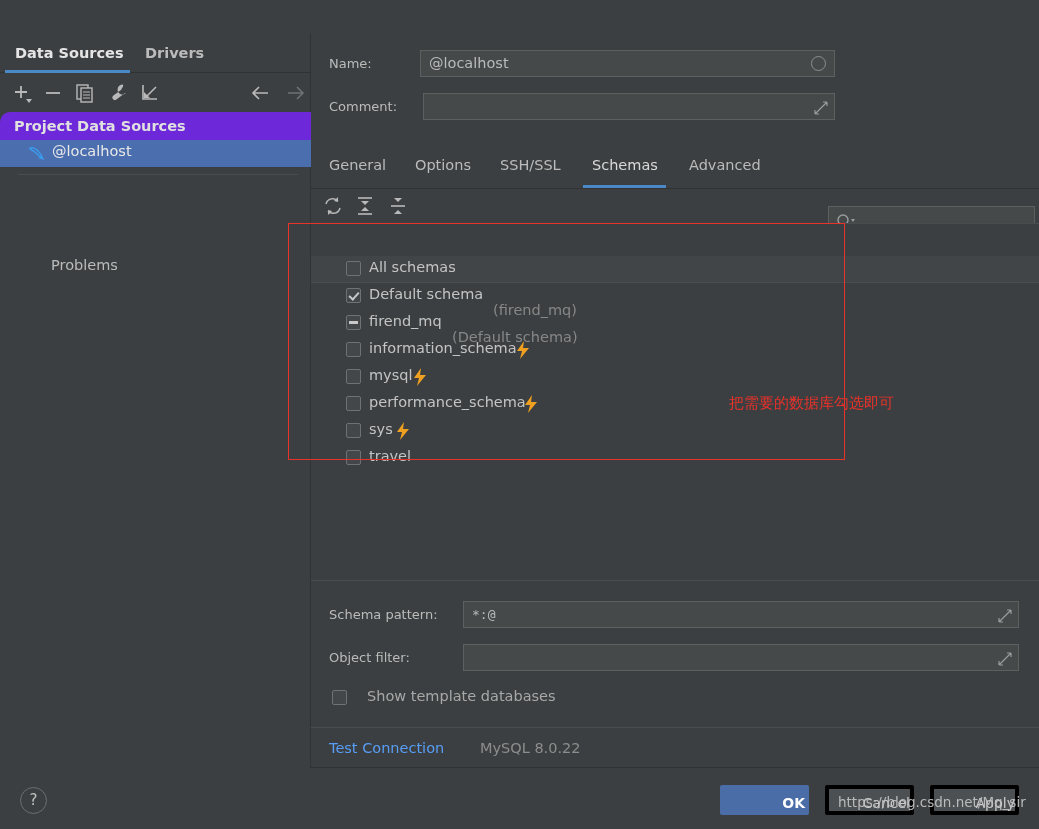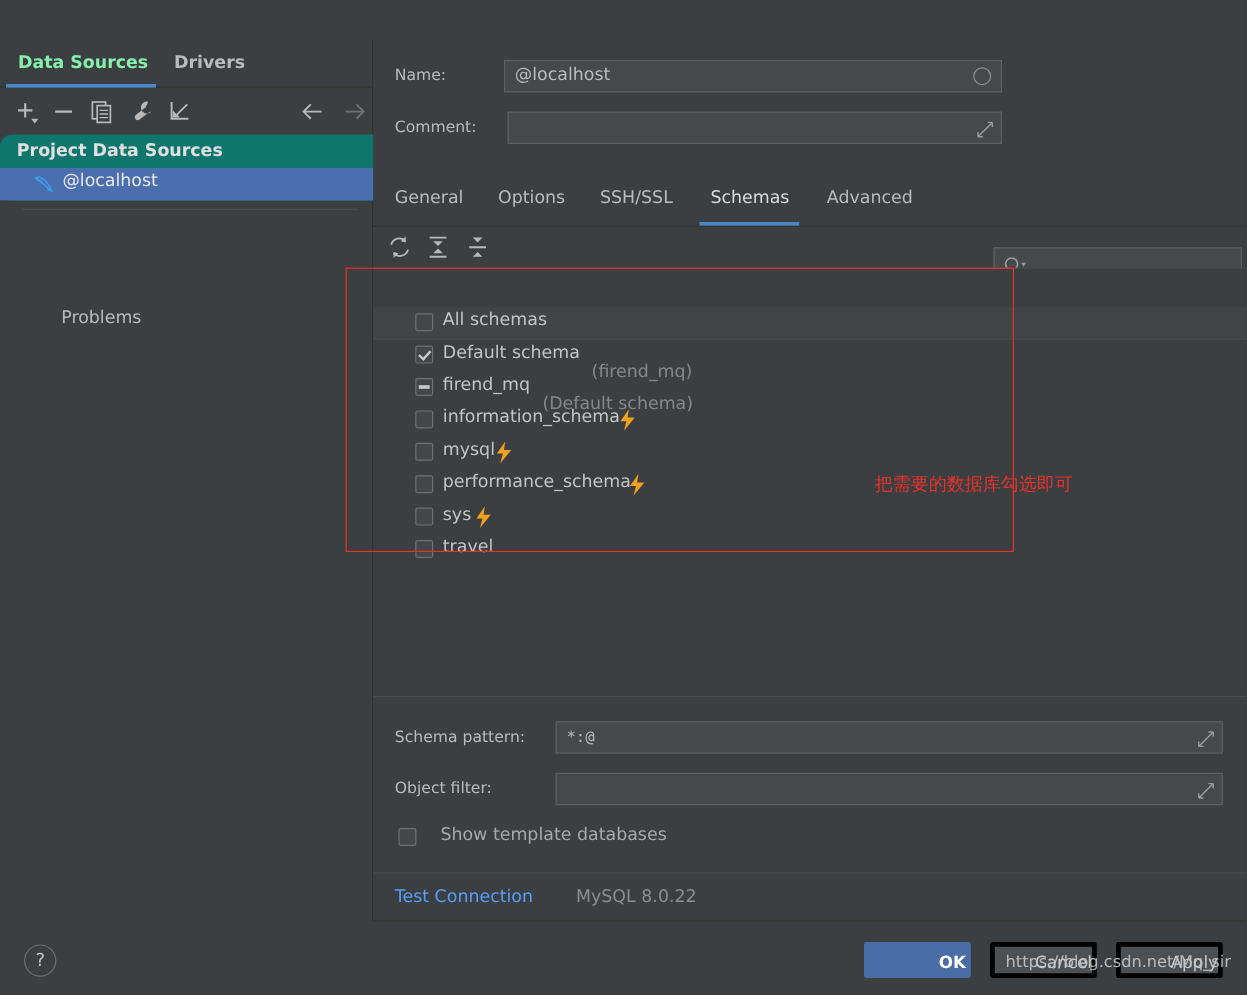--- a/index.html
+++ b/index.html
@@ -37,40 +37,40 @@
   .lp-tabs {
     position: absolute; left: 0; top: 0; width: 311px; height: 40px;
     border-bottom: 1px solid #323232;
   }
   .lp-tab {
     position: absolute; top: 0; height: 40px; line-height: 40px;
     font-size: 14.5px; color: #bbbbbb; cursor: pointer; font-weight: bold;
   }
   .lp-tab.t0 { left: 15px; }
   .lp-tab.t1 { left: 145px; }
-  .lp-tab.sel { color: #86efac; }
+  .lp-tab.sel { color: #e5e5e5; }
   .lp-tab-underline {
     position: absolute; left: 5px; top: 37px; width: 125px; height: 3px;
     background: #4a88c7;
   }
   .lp-toolbar {
     position: absolute; left: 0; top: 41px; width: 311px; height: 37px;
   }
   .tb-btn { position: absolute; top: 6px; width: 26px; height: 26px; cursor: pointer; }
   .tb-btn.b0 { left: 10px; }
   .tb-btn.b1 { left: 41px; }
   .tb-btn.b2 { left: 73px; }
   .tb-btn.b3 { left: 105px; }
   .tb-btn.b4 { left: 137px; }
   .tb-btn.nav0 { left: 248px; }
   .tb-btn.nav1 { left: 283px; }
 
   .lp-group {
     position: absolute; left: 0; top: 79px; width: 361px; height: 55px;
-    background: #0f766e;
+    background: #6d28d9;
     border-radius: 10px;
   }
   .lp-group-label {
     position: absolute; left: 14px; top: 6px;
     font-size: 14.5px; color: #e0e0e0; font-weight: bold;
   }
   .lp-ds-row {
     position: absolute; left: 0; top: 28px; width: 311px; height: 27px;
     background: #4b6eaf; cursor: pointer;
   }

